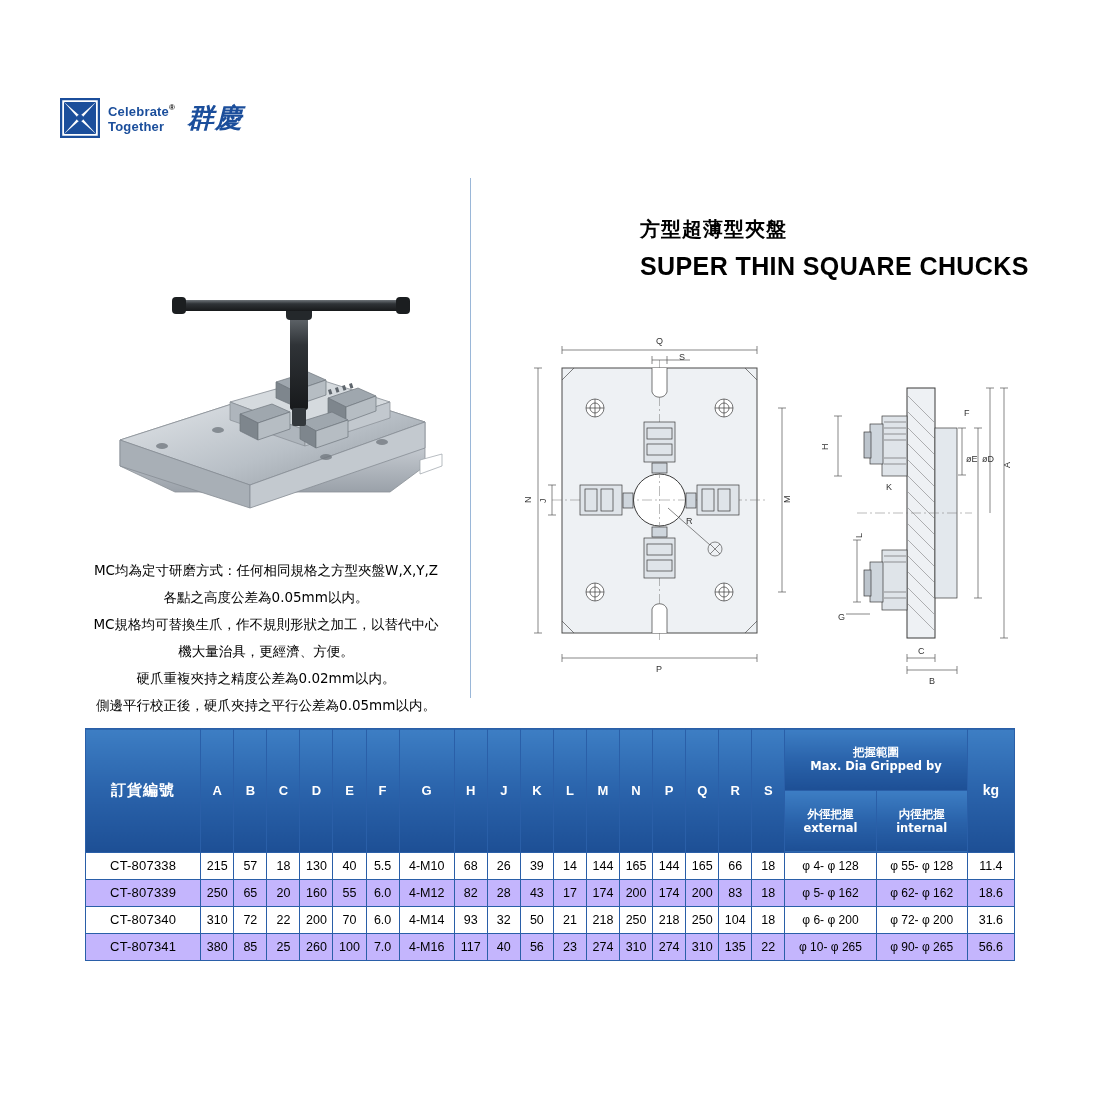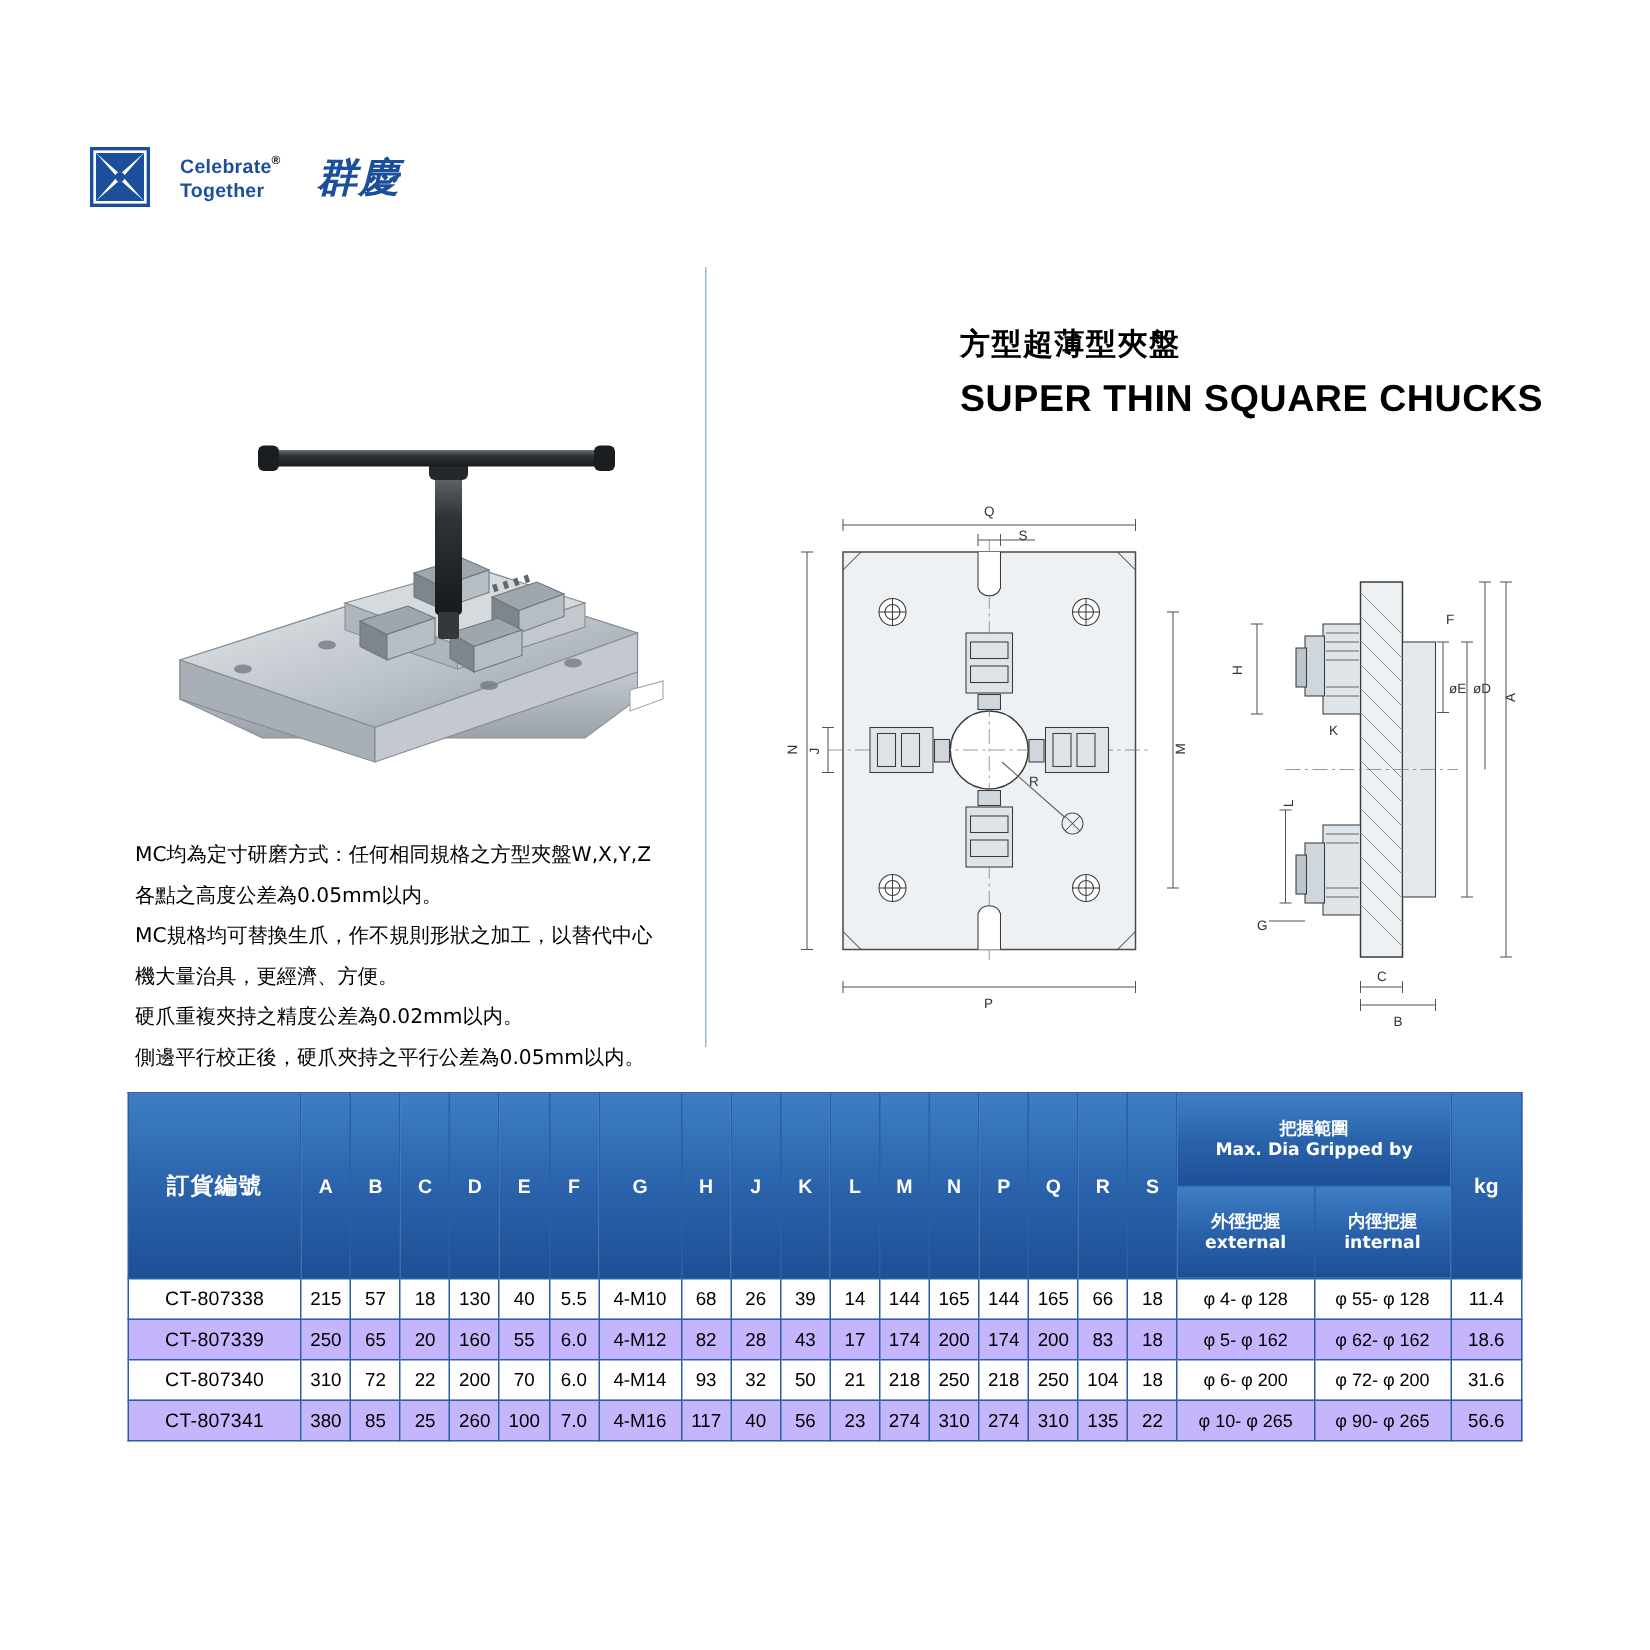--- a/index.html
+++ b/index.html
@@ -7,21 +7,21 @@
     width:1100px;height:1100px;
     background:#ffffff;
     font-family:"Liberation Sans","DejaVu Sans",sans-serif;
     color:#000;
     position:relative;
     overflow:hidden;
   }
   .page{position:relative;width:1100px;height:1100px;}
 
   
-  .logo{position:absolute;left:60px;top:98px;display:flex;align-items:center;gap:20px;}
+  .logo{position:absolute;left:60px;top:98px;display:flex;align-items:center;gap:8px;}
   .logo-mark{width:40px;height:40px;position:relative;}
   .logo-mark svg{display:block;}
   .logo-text{line-height:1.05;}
   .logo-line1,.logo-line2{
     font-size:13px;font-weight:bold;color:#1b4e9b;letter-spacing:.2px;
   }
   .logo-reg{font-size:8px;vertical-align:super;font-weight:bold;}
   .logo-cn{
     font-size:27px;font-weight:bold;color:#1b4e9b;
     font-style:italic;letter-spacing:1px;margin-left:4px;
@@ -48,21 +48,21 @@
   }
   .title-en{
     position:absolute;left:640px;top:252px;
     font-size:25px;font-weight:bold;letter-spacing:.4px;
   }
 
   
   .photo{position:absolute;left:90px;top:270px;width:360px;height:275px;}
 
   
-  .notes{position:absolute;left:90px;top:560px;width:380px;}
+  .notes{position:absolute;left:76px;top:560px;width:380px;text-align:center;}
   .notes p{
     margin:0 0 6px 0;font-size:13.5px;line-height:1.55;
     font-family:"DejaVu Sans","Liberation Sans",sans-serif;
   }
 
   
   .drawings{position:absolute;left:500px;top:330px;width:560px;height:380px;}
 
   
   .tablewrap{position:absolute;left:85px;top:728px;width:930px;}

